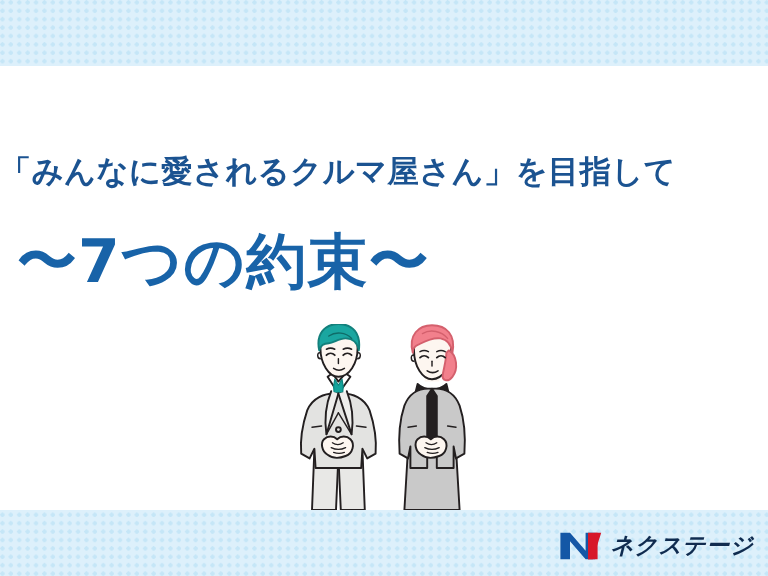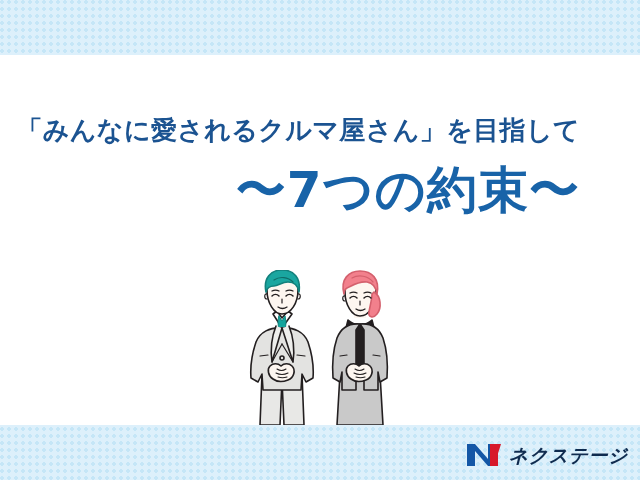--- a/index.html
+++ b/index.html
@@ -34,39 +34,39 @@
     width: 640px;
     height: 370px;
     background: #ffffff;
     overflow: hidden;
   }
 
   
   .headline-block {
     position: absolute;
     left: 0;
-    top: 0;
+    top: 14px;
     width: 580px;
-    text-align: right;
+    text-align: left;
   }
 
   .headline-primary {
     margin: 0;
     padding-top: 62px;
     color: #1b5391;
     font-size: 26px;
     font-weight: 700;
     letter-spacing: 0.4px;
     line-height: 1;
     white-space: nowrap;
     font-family: "DejaVu Sans", "Liberation Sans", sans-serif;
   }
 
   .headline-secondary {
-    margin: 0;
+    margin: 14px;
     padding-top: 22px;
     color: #1863a8;
     font-size: 50px;
     font-weight: 700;
     letter-spacing: 1px;
     line-height: 1;
     white-space: nowrap;
     font-family: "DejaVu Sans", "Liberation Sans", sans-serif;
   }
 

